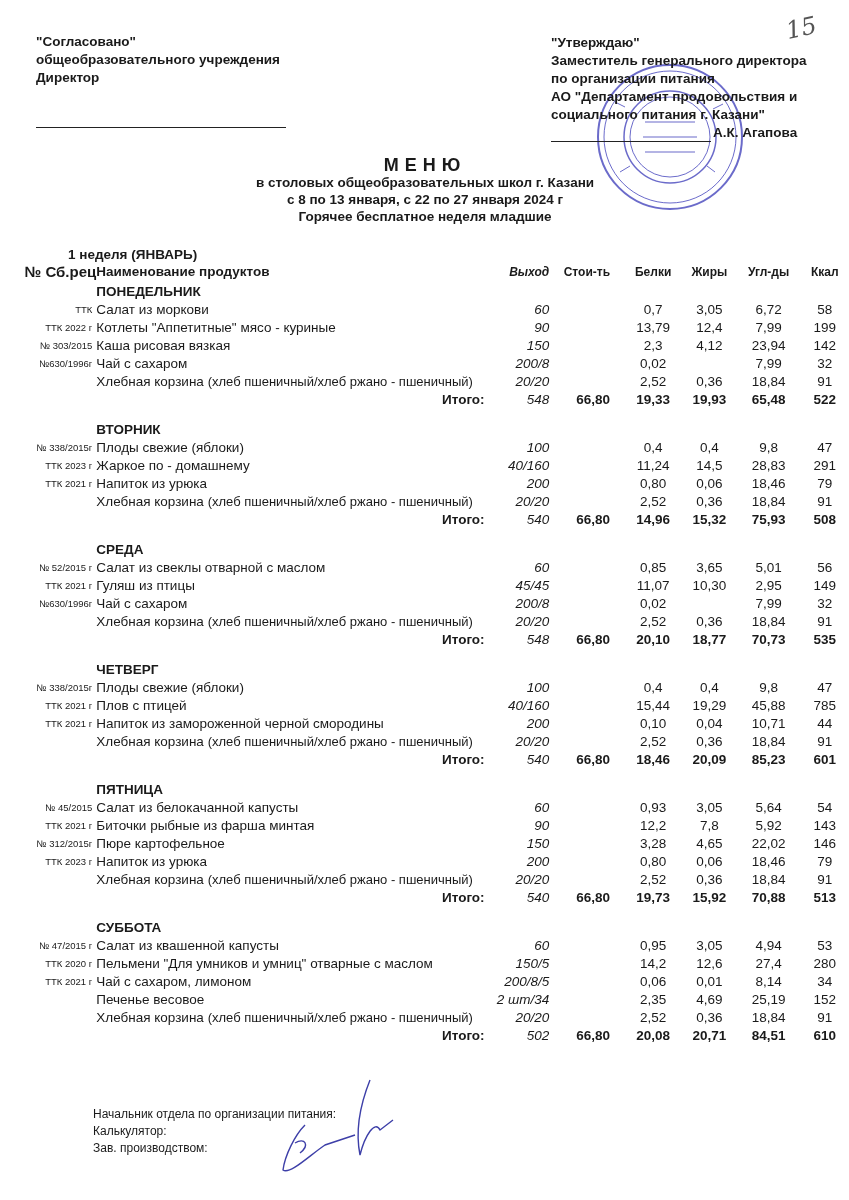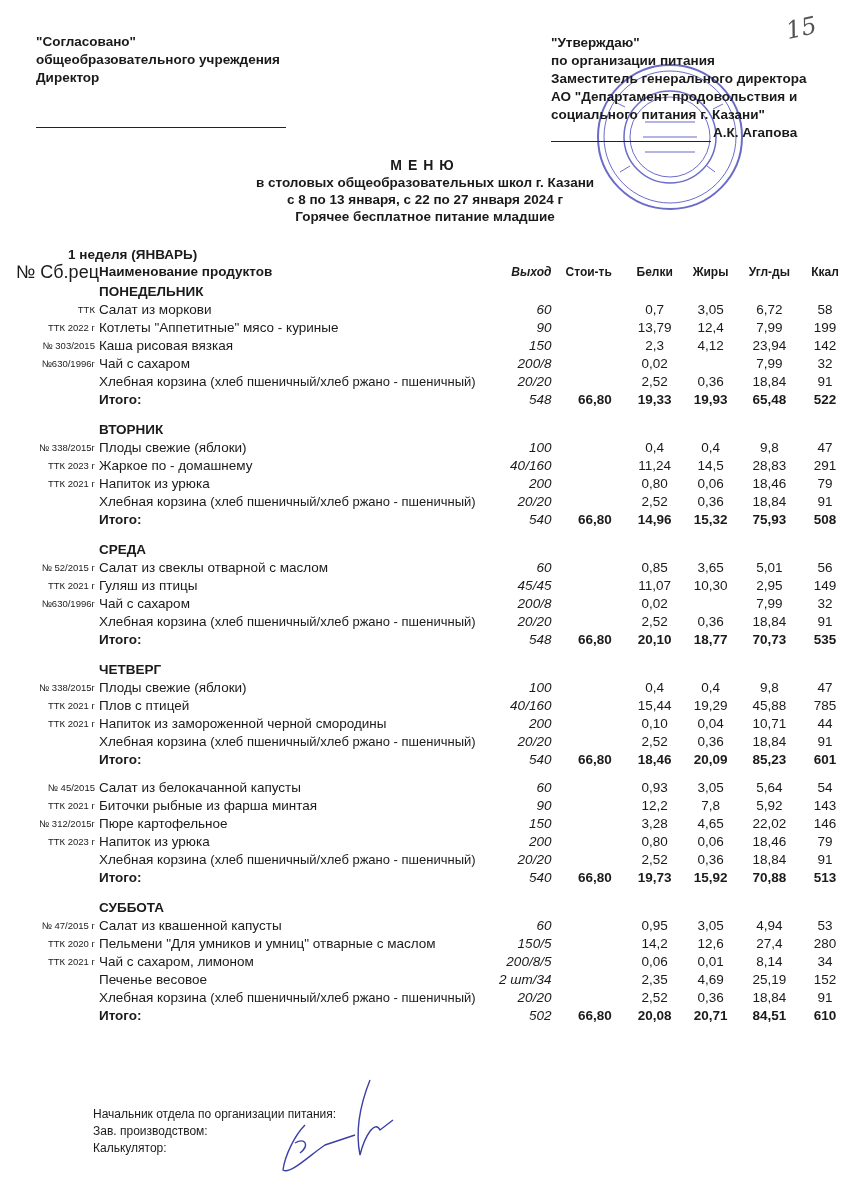--- a/index.html
+++ b/index.html
@@ -8,40 +8,40 @@
   .abs { position: absolute; }
   .hdr-left { left: 36px; top: 33px; font-size: 13.5px; font-weight: bold; line-height: 18px; }
   .hdr-left .sigline { width: 250px; border-bottom: 1px solid #222; margin-top: 40px; }
   .hdr-right { left: 551px; top: 34px; font-size: 13.5px; font-weight: bold; line-height: 18px; }
   .hdr-right .sigrow { display: flex; align-items: flex-end; }
   .hdr-right .sigrow .line { width: 160px; border-bottom: 1px solid #222; margin-right: 2px; height: 16px; }
   .pagenum { left: 786px; top: 14px; font-family: "DejaVu Serif", serif; font-style: italic; color: #555;
              font-size: 24px; transform: rotate(-12deg); }
   .stamp { left: 595px; top: 62px; width: 150px; height: 150px; }
   .title-block { left: 200px; top: 157px; width: 450px; text-align: center; font-weight: bold; font-size: 13.5px; line-height: 17px; }
-  .title-block .menu { letter-spacing: 6px; font-size: 14px; }
+  .title-block .menu { letter-spacing: 6px; font-size: 18px; }
   .week { left: 68px; top: 247px; font-size: 13.5px; font-weight: bold; }
 
   table.menu-table { position: absolute; left: 16px; top: 263px; border-collapse: collapse; font-size: 13.5px; }
   table.menu-table td { padding: 0; height: 18px; line-height: 18px; white-space: nowrap; }
   .c-code { width: 77px; text-align: right; font-size: 9.5px; padding-right: 4px !important; }
   .c-name { width: 390px; }
   .c-out { width: 57px; text-align: right; font-style: italic; }
   .c-cost { width: 62px; text-align: right; }
   .c-b { width: 60px; text-align: center; padding-left: 14px !important; }
   .c-j { width: 56px; text-align: center; }
   .c-u { width: 66px; text-align: center; }
   .c-k { width: 50px; text-align: center; }
   tr.head td { font-weight: bold; font-size: 12px; }
-  tr.head td.c-code { font-size: 18px; font-weight: normal; padding-right: 0 !important; }
+  tr.head td.c-code { font-size: 15px; font-weight: bold; padding-right: 0 !important; }
   tr.head td.c-name { font-size: 13.5px; }
   tr.day td.c-name { font-weight: bold; padding-top: 2px; }
   tr.total td { font-weight: bold; }
   tr.total td.c-out { font-weight: normal; }
-  tr.total td.c-name { text-align: left; padding-right: 8px !important; }
+  tr.total td.c-name { text-align: right; padding-right: 8px !important; }
   tr.spacer td { height: 10px; }
   .small { font-size: 13px; }
 
   .footer { left: 93px; top: 1106px; font-size: 12px; line-height: 17px; }
   .sign { left: 265px; top: 1075px; width: 130px; height: 110px; }
 </style>
 </head>
 <body>
 
 <div class="abs pagenum">15</div>
@@ -59,35 +59,35 @@
     <circle cx="75" cy="75" r="66" stroke-width="1"></circle>
     <circle cx="75" cy="75" r="46" stroke-width="1.5"></circle>
     <circle cx="75" cy="75" r="40" stroke-width="1"></circle>
     <path d="M50 60 L100 60 M48 75 L102 75 M50 90 L100 90" stroke-width="1.2"></path>
     <path d="M20 40 L30 45 M25 110 L35 104 M120 110 L112 104 M128 42 L118 47" stroke-width="1"></path>
   </g>
 </svg>
 
 <div class="abs hdr-right">
   <div>"Утверждаю"</div>
+  <div>Заместитель генерального директора</div>
   <div>по организации питания</div>
-  <div>Заместитель генерального директора</div>
   <div>АО "Департамент продовольствия и</div>
   <div>социального питания г. Казани"</div>
   <div class="sigrow">
     <span class="line"></span>
     <span>А.К. Агапова</span>
   </div>
 </div>
 
 <div class="abs title-block">
   <div class="menu">МЕНЮ</div>
   <div>в столовых общеобразовательных школ г. Казани</div>
   <div>с  8 по 13  января, с 22 по 27  января 2024 г</div>
-  <div>Горячее бесплатное питание младшие</div>
+  <div>Горячее бесплатное неделя младшие</div>
 </div>
 
 <div class="abs week">1 неделя (ЯНВАРЬ)</div>
 
 <table class="menu-table">
   <tbody id="menu-body">
     <tr class="head">
       <td class="c-code">№ Сб.рец</td>
       <td class="c-name">Наименование продуктов</td>
       <td class="c-out">Выход</td>
@@ -352,20 +352,30 @@
         <td class="c-out">540</td>
         <td class="c-cost">66,80</td>
         <td class="c-b">18,46</td>
         <td class="c-j">20,09</td>
         <td class="c-u">85,23</td>
         <td class="c-k">601</td>
       </tr>
       <tr class="spacer">
         <td colspan="8"></td>
       </tr>
+      <tr class="day">
+        <td class="c-code"></td>
+        <td class="c-name">ПЯТНИЦА</td>
+        <td></td>
+        <td></td>
+        <td></td>
+        <td></td>
+        <td></td>
+        <td></td>
+      </tr>
       <tr class="item">
         <td class="c-code">№ 45/2015</td>
         <td class="c-name"><span>Салат из белокачанной капусты</span></td>
         <td class="c-out">60</td>
         <td class="c-cost"></td>
         <td class="c-b">0,93</td>
         <td class="c-j">3,05</td>
         <td class="c-u">5,64</td>
         <td class="c-k">54</td>
       </tr>
@@ -490,22 +500,22 @@
         <td class="c-b">20,08</td>
         <td class="c-j">20,71</td>
         <td class="c-u">84,51</td>
         <td class="c-k">610</td>
       </tr>
     </tbody>
 </table>
 
 <div class="abs footer">
   <div>Начальник отдела по организации питания:</div>
+  <div>Калькулятор:</div>
   <div>Зав. производством:</div>
-  <div>Калькулятор:</div>
 </div>
 
 <svg class="abs sign" viewBox="0 0 130 110">
   <g fill="none" stroke="#3d3fa8" stroke-width="1.4">
     <path d="M40 50 C30 60, 20 80, 18 95 C25 100, 45 80, 60 70 L90 60"></path>
     <path d="M30 68 C40 62, 45 70, 35 78"></path>
     <path d="M105 5 C95 30, 90 55, 95 80 C100 60, 110 45, 115 55 L128 45"></path>
   </g>
 </svg>
 

